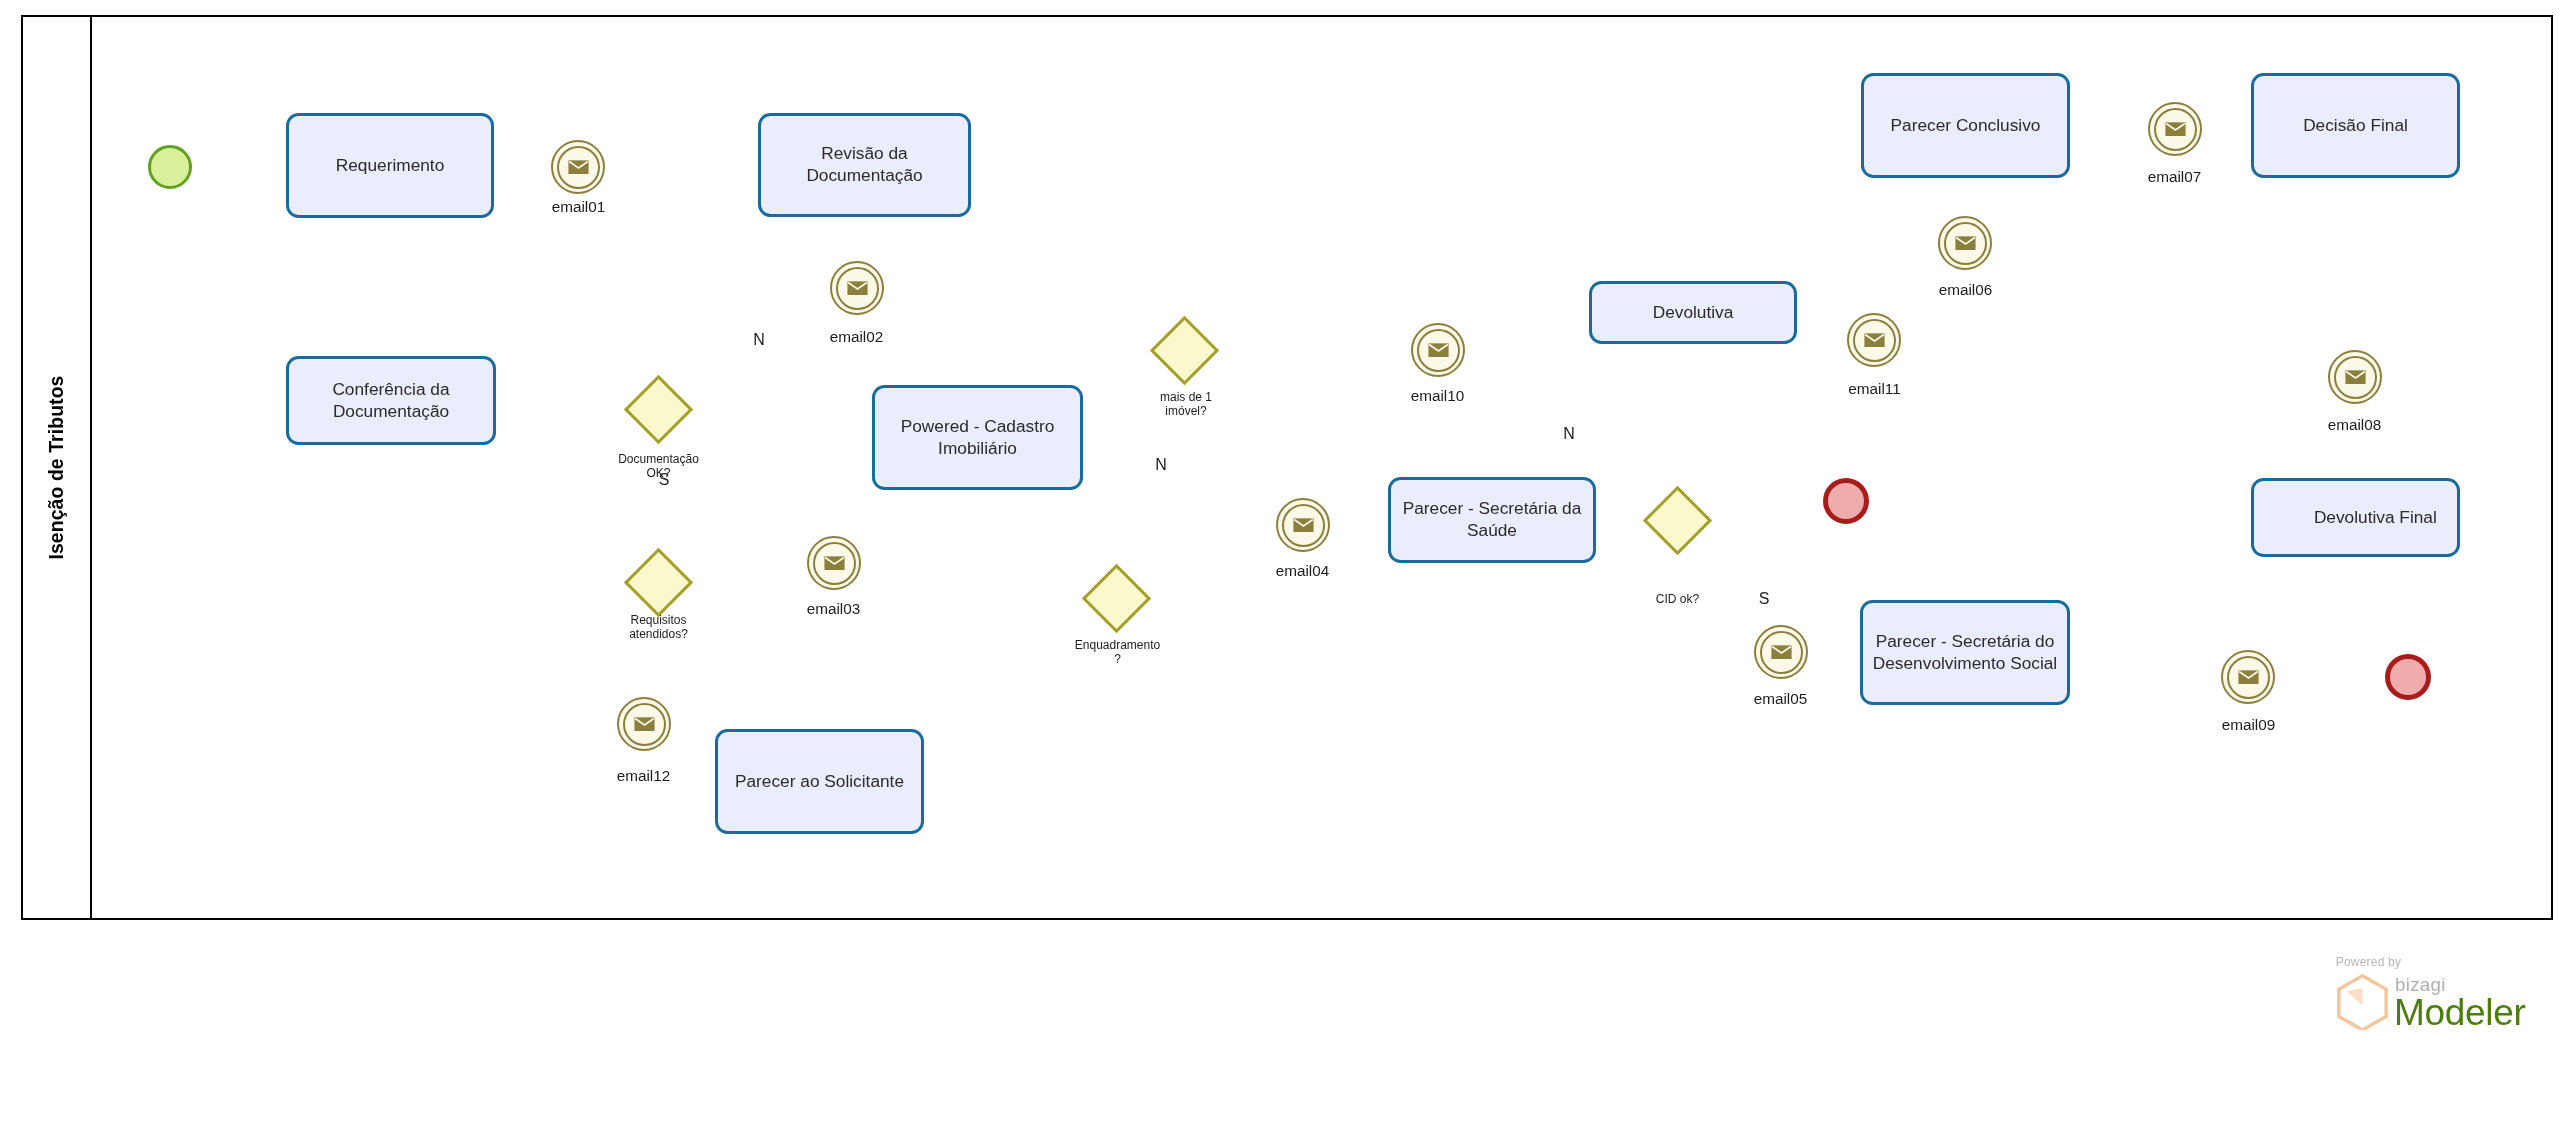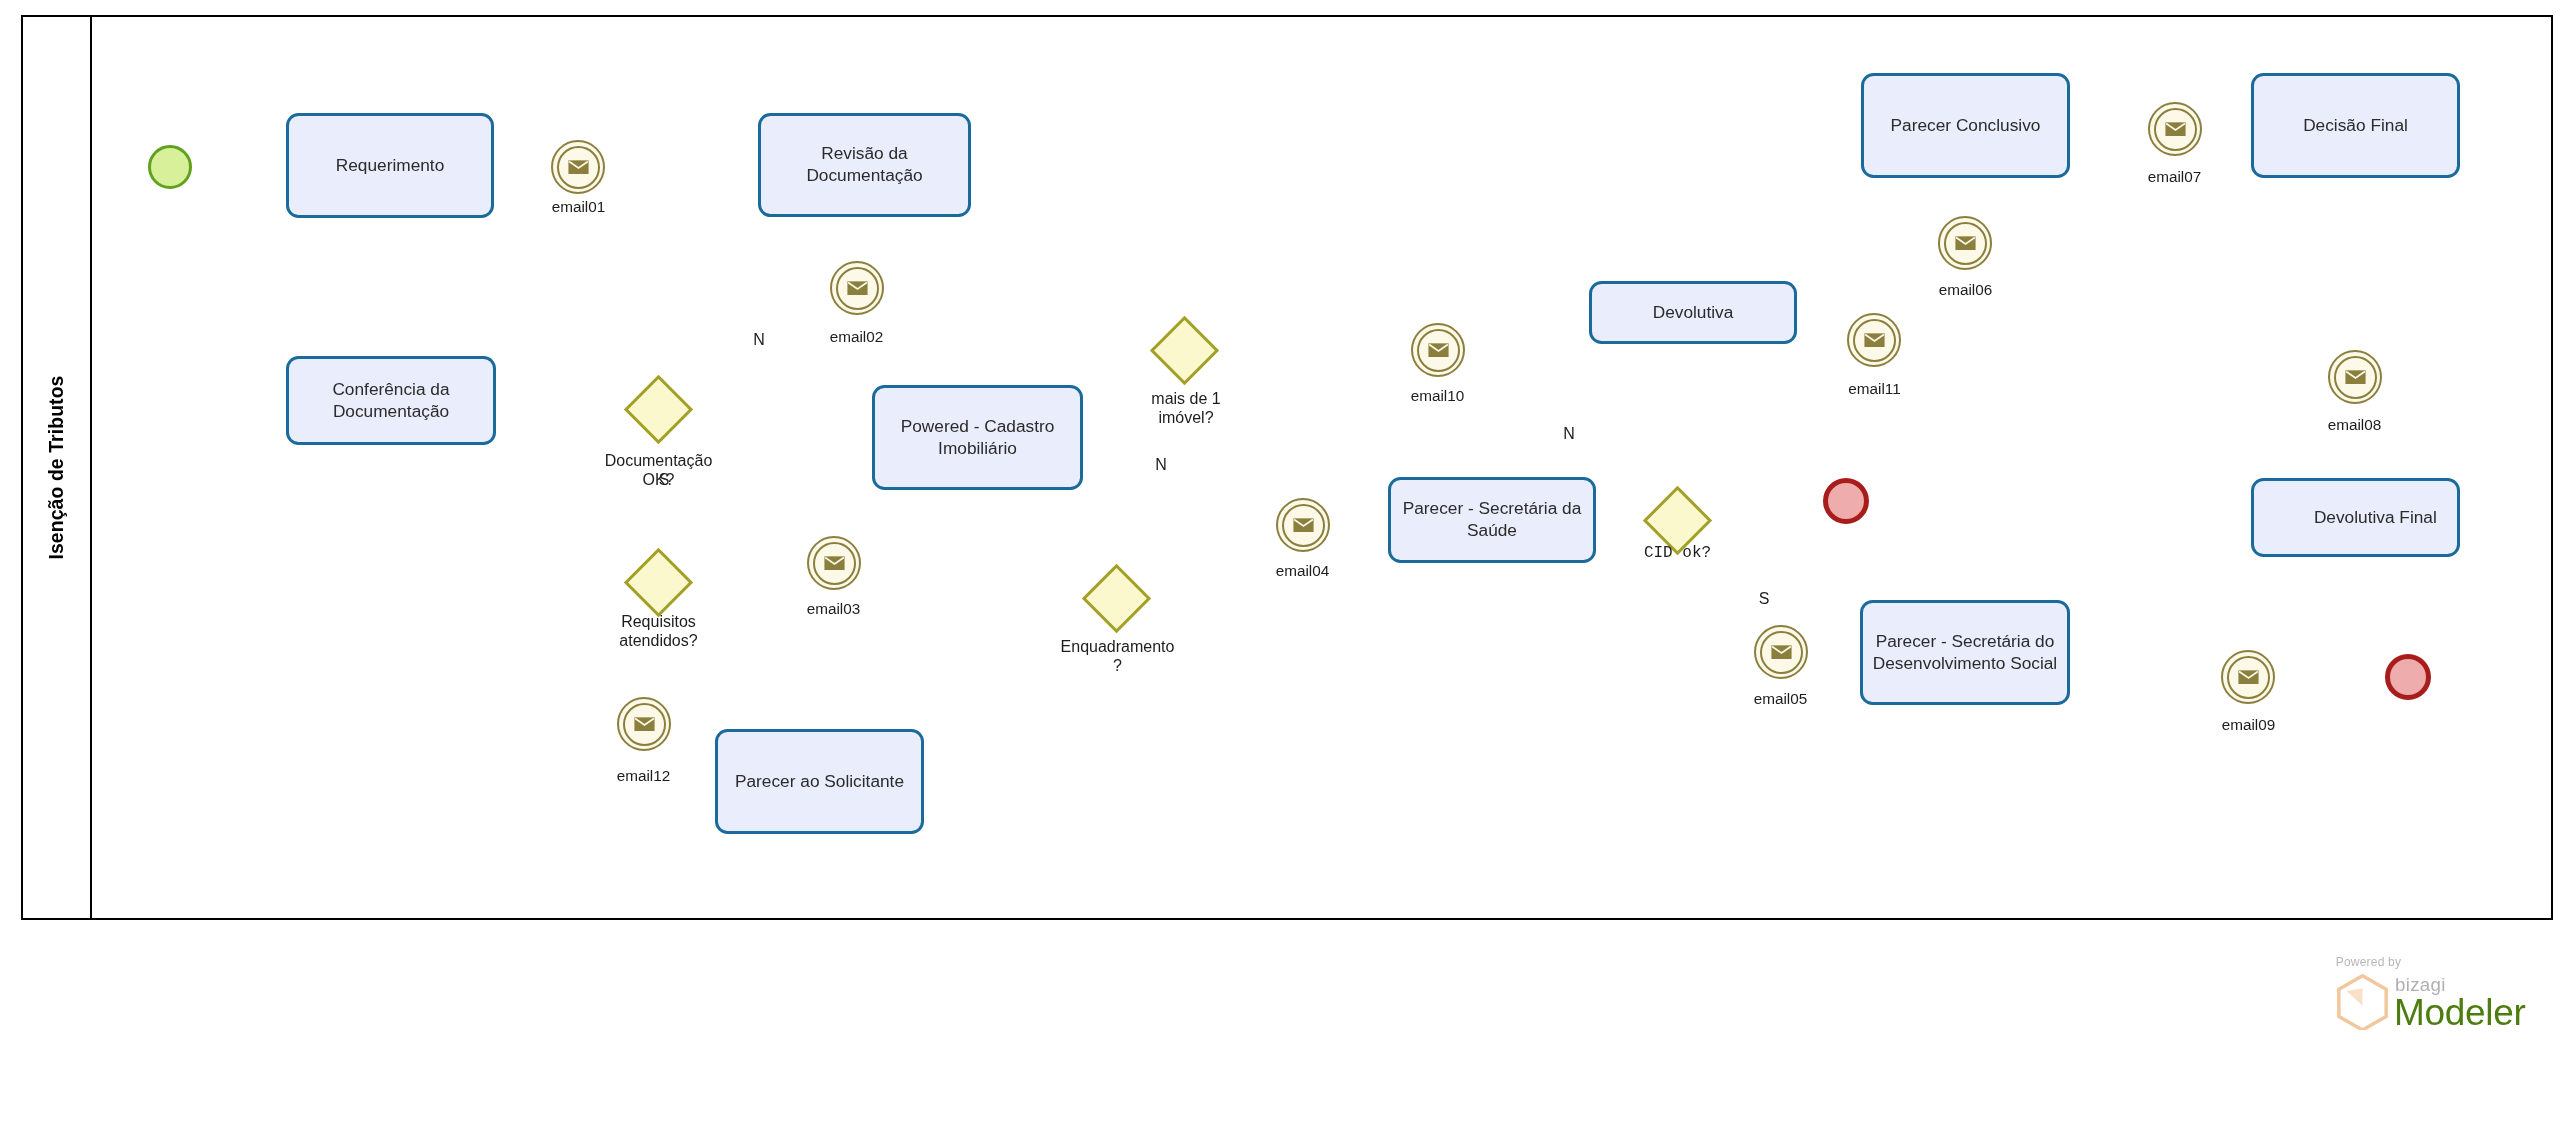--- a/index.html
+++ b/index.html
@@ -39,21 +39,21 @@
         border:2.1px solid #8a7f3d;box-sizing:border-box;}
   .msg-event .inner{position:absolute;left:3.5px;top:3.5px;right:3.5px;bottom:3.5px;
         border-radius:50%;border:2.1px solid #8a7f3d;box-sizing:border-box;
         display:flex;align-items:center;justify-content:center;}
   .msg-event svg{display:block;}
 
   
   .lbl{position:absolute;font-size:15.3px;color:#1d1d1d;white-space:pre;
        line-height:1.18;text-align:center;}
   .lbl.flow{font-size:16px;}
-  .lbl.gw{font-size:16px;}
+  .lbl.gw{font-size:12px;}
 
   
   .watermark{position:absolute;}
   .wm-powered{position:absolute;font-size:12px;color:#b6b6b6;letter-spacing:0.2px;}
   .wm-bizagi{position:absolute;font-size:18.7px;color:#b0b0b0;letter-spacing:0.3px;}
   .wm-modeler{position:absolute;font-size:37px;color:#4d7c0f;letter-spacing:-0.3px;}
   .wm-logo{position:absolute;}
 </style>
 </head>
 <body>
@@ -212,21 +212,21 @@
 
   <div class="gateway" style="left:1092px;top:574px;width:49px;height:49px;">
     <div class="diamond"></div>
   </div>
   <div class="lbl gw" style="left:1048px;top:638px;width:139px;white-space:pre-line;">Enquadramento
 ?</div>
 
   <div class="gateway" style="left:1653px;top:496px;width:49px;height:49px;">
     <div class="diamond"></div>
   </div>
-  <div class="lbl gw" style="left:1615px;top:544px;width:125px;font-family:Liberation Mono, monospace;">CID ok?</div>
+  <div class="lbl gw" style="left:1615px;top:592px;width:125px;">CID ok?</div>
 
   <div class="msg-event" style="left:551px;top:140px;width:54px;height:54px;">
     <div class="inner">
       <svg width="21" height="14.6" viewBox="0 0 30 21">
         <rect x="0.5" y="0.5" width="29" height="20" fill="#8a7f3d"></rect>
         <path d="M1.5,2.2 L15,11.5 L28.5,2.2" fill="none" stroke="#fdf9e8" stroke-width="2.4"></path>
       </svg>
     </div>
   </div>
   <div class="lbl" style="left:523px;top:198px;width:111px;">email01</div>

